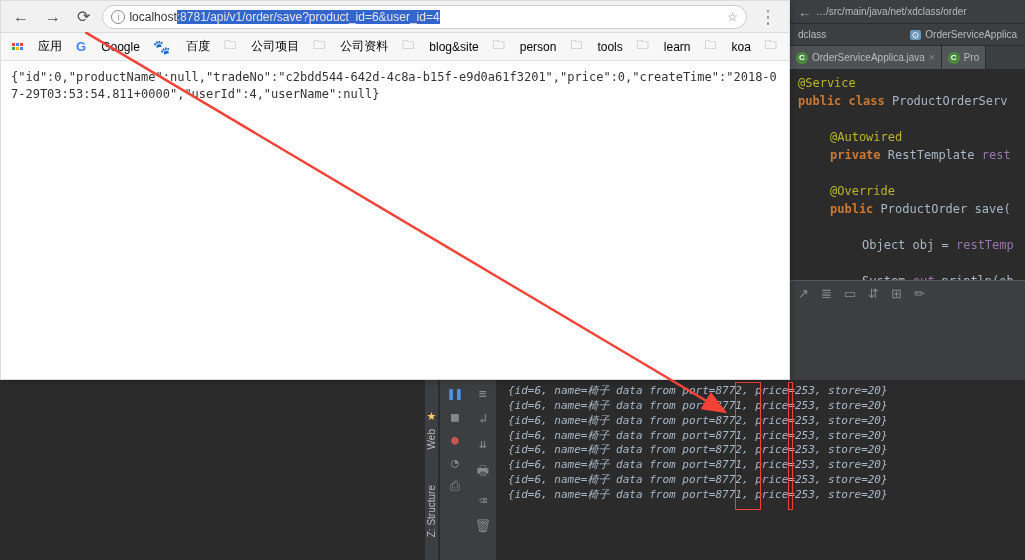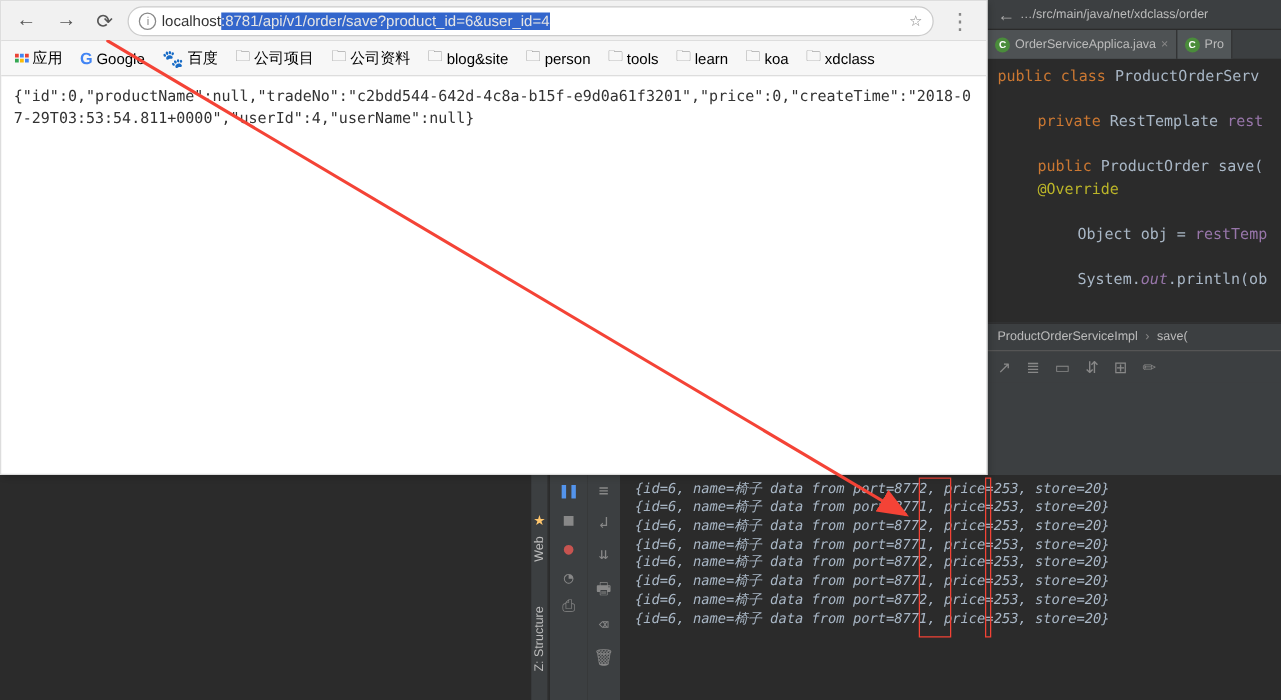--- a/index.html
+++ b/index.html
@@ -10,21 +10,21 @@
     .nav-btn { cursor: pointer; color: #555; font-size: 16px; padding: 2px 4px; }
     .url-bar { flex: 1; height: 24px; border: 1px solid #ccc; border-radius: 12px; background: white; display: flex; align-items: center; padding: 0 8px; font-size: 12px; gap: 4px; }
     .url-info { width: 14px; height: 14px; border: 1px solid #888; border-radius: 50%; display: flex; align-items: center; justify-content: center; font-size: 9px; color: #888; }
     .url-text { color: #888; }
     .url-text .host { color: #333; text-align: right; }
     .url-text .highlighted { background: #3366cc; color: #e5e5e5; }
     .star-icon { color: #888; cursor: pointer; }
     .menu-icon { color: #888; font-size: 18px; cursor: pointer; padding: 0 4px; }
     
     .bookmarks { height: 28px; background: #f7f7f7; border-bottom: 1px solid #ddd; display: flex; align-items: center; padding: 0 6px; gap: 4px; font-size: 12px; overflow: hidden; }
-    .bookmark-item { display: flex; align-items: center; gap: 3px; padding: 2px 5px; cursor: pointer; white-space: nowrap; }
+    .bookmark-item { display: flex; align-items: center; gap: 15px; padding: 2px 5px; cursor: pointer; white-space: nowrap; }
     .apps-icon { display: inline-flex; gap: 1px; }
     .apps-icon span { display: flex; flex-direction: column; gap: 1px; }
     .apps-icon i { width: 3px; height: 3px; background: #888; display: block; }
     .apps-icon span:nth-child(1) i:nth-child(1) { background: #EA4335; }
     .apps-icon span:nth-child(1) i:nth-child(2) { background: #34A853; }
     .apps-icon span:nth-child(2) i:nth-child(1) { background: #4285F4; }
     .apps-icon span:nth-child(2) i:nth-child(2) { background: #FBBC05; }
     .apps-icon span:nth-child(3) i:nth-child(1) { background: #EA4335; }
     .apps-icon span:nth-child(3) i:nth-child(2) { background: #4285F4; }
     .g-icon { color: #4285F4; font-weight: bold; font-size: 13px; }
@@ -38,21 +38,21 @@
     .ide-header-left { display: flex; align-items: center; gap: 4px; }
     .ide-nav-arrow { color: #aaa; font-size: 14px; cursor: pointer; }
     .ide-tabs { height: 24px; background: #3c3f41; display: flex; border-bottom: 1px solid #2b2b2b; }
     .ide-tab { display: flex; align-items: center; padding: 0 6px; gap: 4px; background: #515658; border-right: 1px solid #2b2b2b; cursor: pointer; }
     .ide-tab.active { background: #4e5254; }
     .c-icon { width: 12px; height: 12px; border-radius: 50%; background: #4A8C3B; color: white; font-size: 8px; display: flex; align-items: center; justify-content: center; font-weight: bold; }
     .tab-label { color: #bbb; font-size: 10px; }
     .tab-close { color: #888; font-size: 10px; cursor: pointer; }
     
     .ide-code { background: #2b2b2b; padding: 4px 8px; font-family: monospace; font-size: 12px; color: #a9b7c6; line-height: 1.5; height: 210px; overflow: hidden; }
-    .k-orange { color: #cc7832; }
+    .k-orange { color: #cc7832; font-weight: bold; }
     .k-yellow { color: #bbb529; }
     .k-purple { color: #9876aa; }
     .k-italic { font-style: italic; }
     
     .ide-breadcrumb { height: 22px; background: #3c3f41; border-top: 1px solid #2b2b2b; display: flex; align-items: center; padding: 0 8px; color: #bbb; font-size: 10px; gap: 6px; }
     .bc-arrow { color: #888; }
     
     .ide-tool-row { height: 26px; background: #3c3f41; border-top: 1px solid #555; display: flex; align-items: center; padding: 0 8px; gap: 12px; }
     .tool-icon { color: #888; font-size: 13px; cursor: pointer; }
     
@@ -75,47 +75,51 @@
 </head>
 <body>
 
 <div class="ide-bg">
   <div class="ide-header">
     <div class="ide-header-left">
       <span class="ide-nav-arrow">←</span>
       <span>…/src/main/java/net/xdclass/order</span>
     </div>
   </div>
+  <div class="ide-header" style="height:22px;border-bottom:1px solid #2b2b2b;">
+    <span>dclass</span>
+    <span style="margin-left:auto;display:flex;align-items:center;gap:4px;">
+      <span style="background:#6897bb;color:white;border-radius:2px;padding:0 2px;font-size:9px;">⊙</span>
+      <span>OrderServiceApplica</span>
+    </span>
+  </div>
   <div class="ide-tabs">
     <div class="ide-tab active">
       <span class="c-icon">C</span>
       <span class="tab-label">OrderServiceApplica.java</span>
       <span class="tab-close">×</span>
     </div>
     <div class="ide-tab">
       <span class="c-icon">C</span>
       <span class="tab-label">Pro</span>
     </div>
   </div>
   <div class="ide-code">
+    <div><span class="k-yellow">@Service</span></div>
     <div><span class="k-orange">public class</span><span> ProductOrderServ</span></div>
     <div>&nbsp;</div>
+    <div style="padding-left:32px;"><span class="k-yellow">@Autowired</span></div>
     <div style="padding-left:32px;"><span class="k-orange">private</span><span> RestTemplate</span><span class="k-purple"> rest</span></div>
     <div>&nbsp;</div>
+    <div style="padding-left:32px;"><span class="k-yellow">@Override</span></div>
     <div style="padding-left:32px;"><span class="k-orange">public</span><span> ProductOrder</span><span> save(</span></div>
-    <div style="padding-left:32px;"><span class="k-yellow">@Override</span></div>
     <div>&nbsp;</div>
     <div style="padding-left:64px;"><span>Object </span><span>obj</span><span> = </span><span class="k-purple">restTemp</span></div>
     <div>&nbsp;</div>
     <div style="padding-left:64px;"><span>System.</span><span class="k-purple k-italic">out</span><span>.println(ob</span></div>
-  </div>
-  <div class="ide-breadcrumb">
-    <span>ProductOrderServiceImpl</span>
-    <span class="bc-arrow">›</span>
-    <span>save(</span>
   </div>
   <div class="ide-tool-row">
     <span class="tool-icon">↗</span>
     <span class="tool-icon">≣</span>
     <span class="tool-icon">▭</span>
     <span class="tool-icon">⇵</span>
     <span class="tool-icon">⊞</span>
     <span class="tool-icon">✏</span>
   </div>
 </div>

